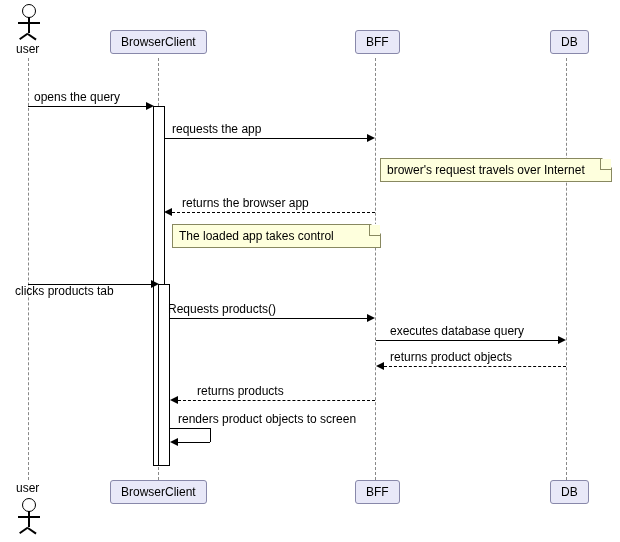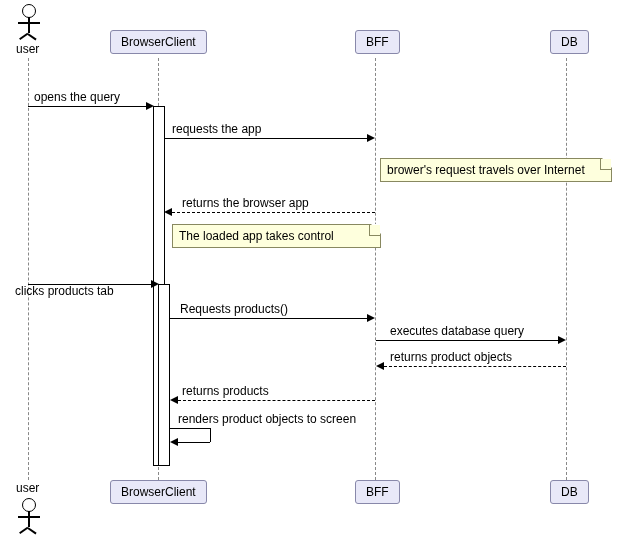--- a/index.html
+++ b/index.html
@@ -179,33 +179,33 @@
   <div class="arrow-head left" style="left:164px; top:208px;"></div>
 
   <div class="note" style="left:172px; top:224px; width:195px;">
     <span>The loaded app takes control</span>
   </div>
 
   <div class="msg-label" style="left:15px; top:268px;margin-top:16px;">clicks products tab</div>
   <div class="msg-line" style="left:28px; top:284px; width:123px;"></div>
   <div class="arrow-head right" style="left:151px; top:280px;"></div>
 
-  <div class="msg-label" style="left:180px; top:302px;">Requests products()</div>
+  <div class="msg-label" style="left:168px; top:302px;">Requests products()</div>
   <div class="msg-line" style="left:170px; top:318px; width:197px;"></div>
   <div class="arrow-head right" style="left:367px; top:314px;"></div>
 
   <div class="msg-label" style="left:390px; top:324px;text-align:center;">executes database query</div>
   <div class="msg-line" style="left:376px; top:340px; width:182px;"></div>
   <div class="arrow-head right" style="left:558px; top:336px;"></div>
 
   <div class="msg-label" style="left:390px; top:350px;">returns product objects</div>
   <div class="msg-line dashed" style="left:384px; top:366px; width:182px;"></div>
   <div class="arrow-head left" style="left:376px; top:362px;"></div>
 
-  <div class="msg-label" style="left:182px; top:384px;">returns products</div>
+  <div class="msg-label" style="left:197px; top:384px;">returns products</div>
   <div class="msg-line dashed" style="left:178px; top:400px; width:197px;"></div>
   <div class="arrow-head left" style="left:170px; top:396px;"></div>
 
   <div class="msg-label" style="left:178px; top:412px;text-align:center;">renders product objects to screen</div>
   <div class="msg-line" style="left:170px; top:428px; width:40px;"></div>
   <div class="self-loop-v" style="left:210px; top:428px; height:14px;"></div>
   <div class="msg-line" style="left:178px; top:442px; width:32px;"></div>
   <div class="arrow-head left" style="left:170px; top:438px;"></div>
 
   <div class="actor-label" style="left:16px; top:481px;">user</div>

